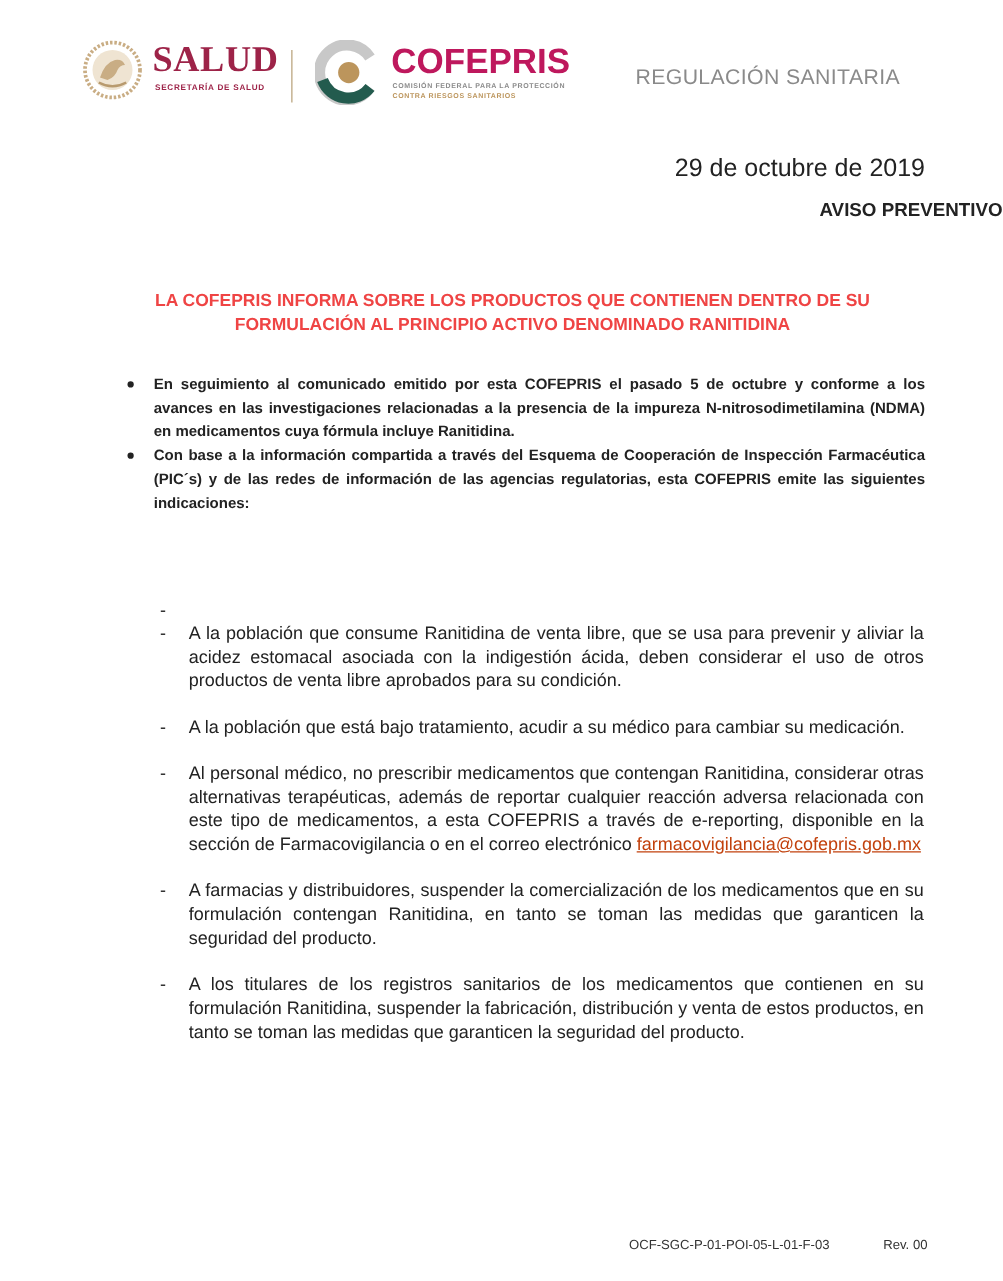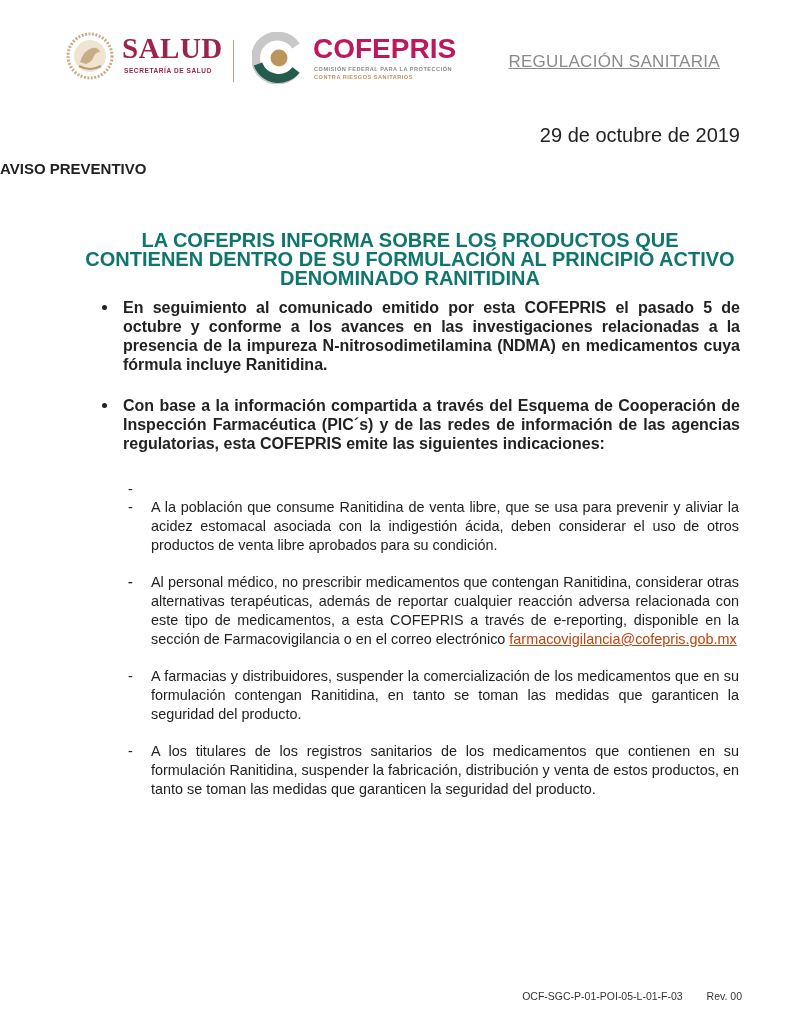--- a/index.html
+++ b/index.html
@@ -95,68 +95,67 @@
     .cofepris-sub1 { top: 34px; color: #8b8b8b; }
     .cofepris-sub2 { top: 42px; color: #bc955c; }
     .section-title {
       position: absolute;
       right: 82px;
       top: 52px;
       font-size: 17px;
       color: #8a8a8a;
       letter-spacing: 0.3px;
       white-space: nowrap;
-      text-decoration: underline;
     }
 
     .date {
       position: absolute;
       right: 62px;
       top: 124px;
       font-size: 20px;
       color: #222;
     }
     .notice-type {
       position: absolute;
       left: 0;
       width: 802px;
       top: 160px;
-      text-align: left;
+      text-align: right;
       font-weight: bold;
       font-size: 15px;
       color: #222;
     }
     .headline {
       position: absolute;
       left: 80px;
       width: 660px;
       top: 231px;
       text-align: center;
       font-weight: bold;
-      font-size: 20px;
+      font-size: 14px;
       line-height: 19px;
-      color: #0f766e;
+      color: #ef4444;
     }
 
     .bullets {
       position: absolute;
       left: 96px;
       width: 644px;
       top: 298px;
     }
     .bullet-item {
       position: relative;
       padding-left: 27px;
       font-weight: bold;
-      font-size: 16px;
+      font-size: 12px;
       line-height: 19px;
       text-align: justify;
       color: #222;
     }
-    .bullet-item + .bullet-item { margin-top: 22px; }
+    .bullet-item + .bullet-item { }
     .bullet-dot {
       position: absolute;
       left: 6px;
       top: 7px;
       width: 5px;
       height: 5px;
       border-radius: 50%;
       background: #222;
     }
 
@@ -186,21 +185,21 @@
     }
 
     .footer {
       position: absolute;
       right: 60px;
       top: 990px;
       font-size: 10.5px;
       color: #333;
       white-space: nowrap;
     }
-    .footer .rev { margin-left: 21px; }
+    .footer .rev { margin-left: 40px; }
   </style>
 </head>
 <body>
 
 <div class="header">
   <div class="salud-logo">
     <svg class="seal" viewBox="0 0 48 48">
       <circle cx="24" cy="24" r="22" fill="none" stroke="#c9ad84" stroke-width="3" stroke-dasharray="2 1.5"></circle>
       <circle cx="24" cy="24" r="16" fill="#efe4d2"></circle>
       <path d="M14 30 Q18 18 26 16 Q32 15 34 20 Q30 20 28 24 Q26 30 20 32 Z" fill="#c9ad84"></path>
@@ -244,20 +243,21 @@
 <div class="dash-list">
   <div class="dash-item">
     <span class="dash-mark">-</span>
   </div>
   <div class="dash-item">
     <span class="dash-mark">-</span>
     <span>A la población que consume Ranitidina de venta libre, que se usa para prevenir y aliviar la acidez estomacal asociada con la indigestión ácida, deben considerar el uso de otros productos de venta libre aprobados para su condición.</span>
   </div>
   <div class="dash-item">
     <span class="dash-mark">-</span>
+    <span>A la población que está bajo tratamiento, acudir a su médico para cambiar su medicación.</span>
   </div>
   <div class="dash-item">
     <span class="dash-mark">-</span>
     <span>Al personal médico, no prescribir medicamentos que contengan Ranitidina, considerar otras alternativas terapéuticas, además de reportar cualquier reacción adversa relacionada con este tipo de medicamentos, a esta COFEPRIS a través de e-reporting, disponible en la sección de Farmacovigilancia o en el correo electrónico </span><a class="email-link" title="farmacovigilancia@cofepris.gob.mx">farmacovigilancia@cofepris.gob.mx</a>
   </div>
   <div class="dash-item">
     <span class="dash-mark">-</span>
     <span>A farmacias y distribuidores, suspender la comercialización de los medicamentos que en su formulación contengan Ranitidina, en tanto se toman las medidas que garanticen la seguridad del producto.</span>
   </div>
   <div class="dash-item">

